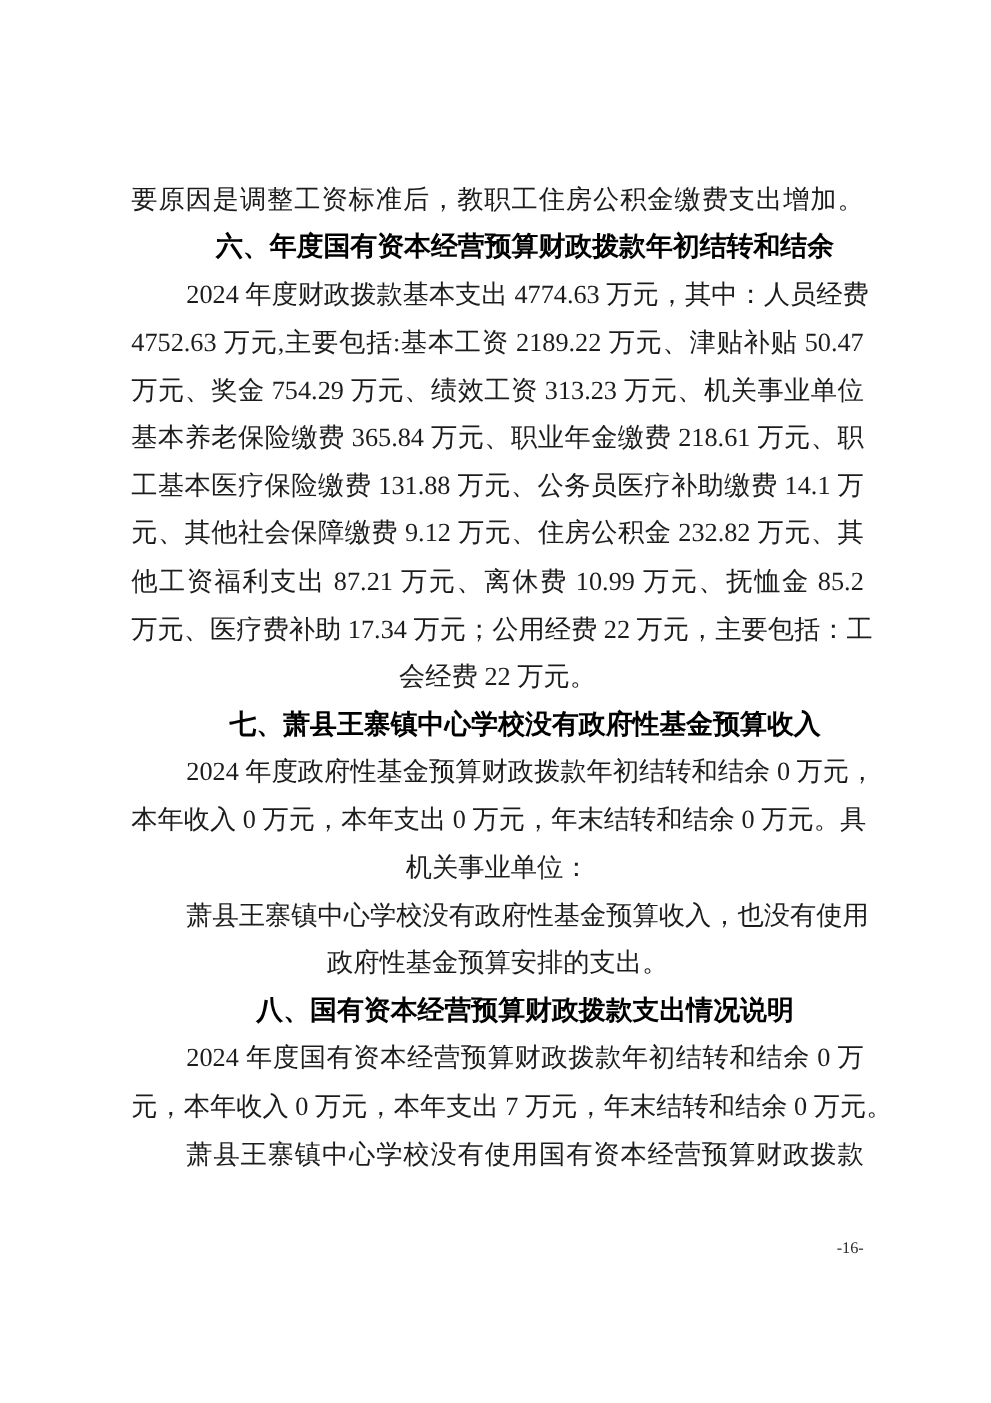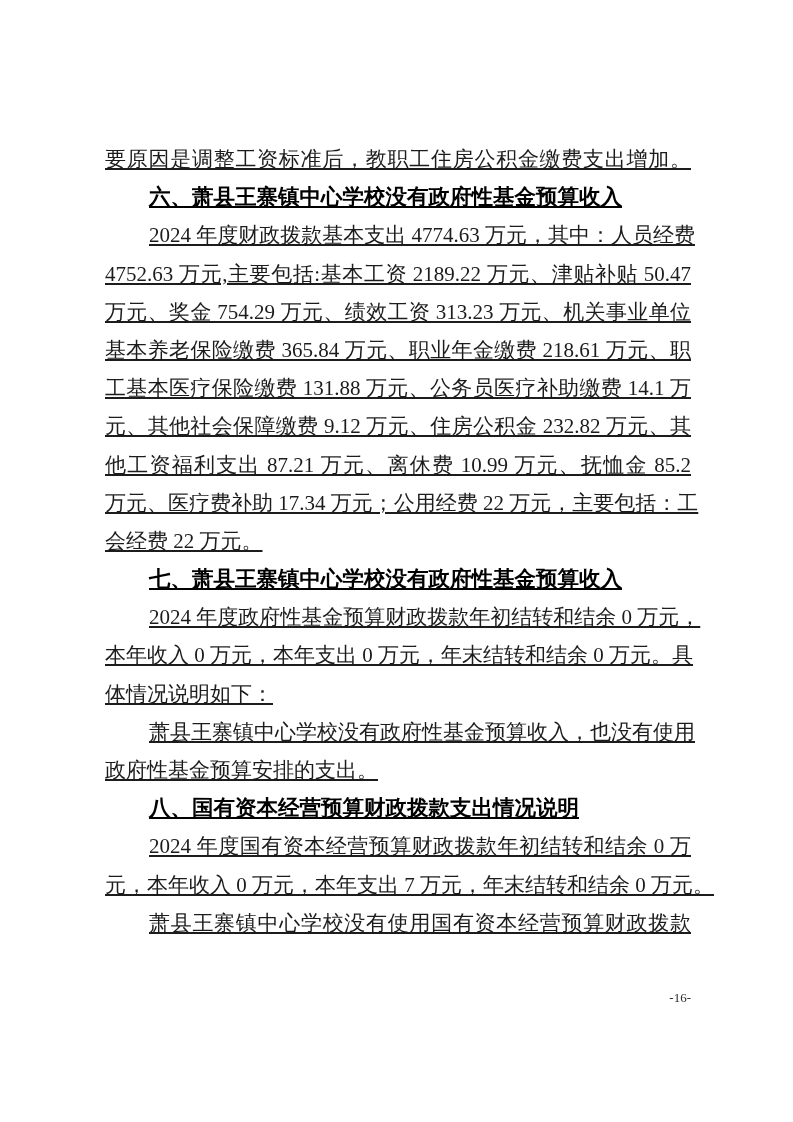--- a/index.html
+++ b/index.html
@@ -20,22 +20,21 @@
     position: absolute;
     left: 105px;
     top: 140px;
     width: 586px;
   }
   .line {
     font-size: 21px;
     line-height: 38.2px;
     height: 38.2px;
     white-space: nowrap;
-    text-align: left;
-    text-decoration: underline;
+    text-align: center;
   }
   .line.indent {
     text-indent: 44px;
   }
   .line.j {
     text-align-last: justify;
   }
   .line.heading {
     font-family: "Liberation Sans", "DejaVu Sans", sans-serif;
     font-weight: 700;
@@ -52,34 +51,34 @@
     color: #2a2a2a;
     font-family: "Liberation Serif", "DejaVu Serif", serif;
   }
 </style>
 </head>
 <body>
 
 <div class="page">
   <div class="text-column">
       <div class="line j">要原因是调整工资标准后，教职工住房公积金缴费支出增加。</div>
-      <div class="line heading indent">六、萧县王寨镇中心学校没有政府性基金预算收入</div>
+      <div class="line heading indent">六、年度国有资本经营预算财政拨款年初结转和结余</div>
       <div class="line indent j">2024 年度财政拨款基本支出 4774.63 万元，其中：人员经费</div>
       <div class="line j">4752.63 万元,主要包括:基本工资 2189.22 万元、津贴补贴 50.47</div>
       <div class="line j">万元、奖金 754.29 万元、绩效工资 313.23 万元、机关事业单位</div>
       <div class="line j">基本养老保险缴费 365.84 万元、职业年金缴费 218.61 万元、职</div>
       <div class="line j">工基本医疗保险缴费 131.88 万元、公务员医疗补助缴费 14.1 万</div>
       <div class="line j">元、其他社会保障缴费 9.12 万元、住房公积金 232.82 万元、其</div>
       <div class="line j">他工资福利支出 87.21 万元、离休费 10.99 万元、抚恤金 85.2</div>
       <div class="line j">万元、医疗费补助 17.34 万元；公用经费 22 万元，主要包括：工</div>
       <div class="line">会经费 22 万元。</div>
       <div class="line heading indent">七、萧县王寨镇中心学校没有政府性基金预算收入</div>
       <div class="line indent j">2024 年度政府性基金预算财政拨款年初结转和结余 0 万元，</div>
       <div class="line j">本年收入 0 万元，本年支出 0 万元，年末结转和结余 0 万元。具</div>
-      <div class="line">体情况说明如下：</div>
+      <div class="line">机关事业单位：</div>
       <div class="line indent j">萧县王寨镇中心学校没有政府性基金预算收入，也没有使用</div>
       <div class="line">政府性基金预算安排的支出。</div>
       <div class="line heading indent">八、国有资本经营预算财政拨款支出情况说明</div>
       <div class="line indent j">2024 年度国有资本经营预算财政拨款年初结转和结余 0 万</div>
       <div class="line j">元，本年收入 0 万元，本年支出 7 万元，年末结转和结余 0 万元。</div>
       <div class="line indent j">萧县王寨镇中心学校没有使用国有资本经营预算财政拨款</div>
     </div>
   <div class="page-number">-16-</div>
 </div>
 

